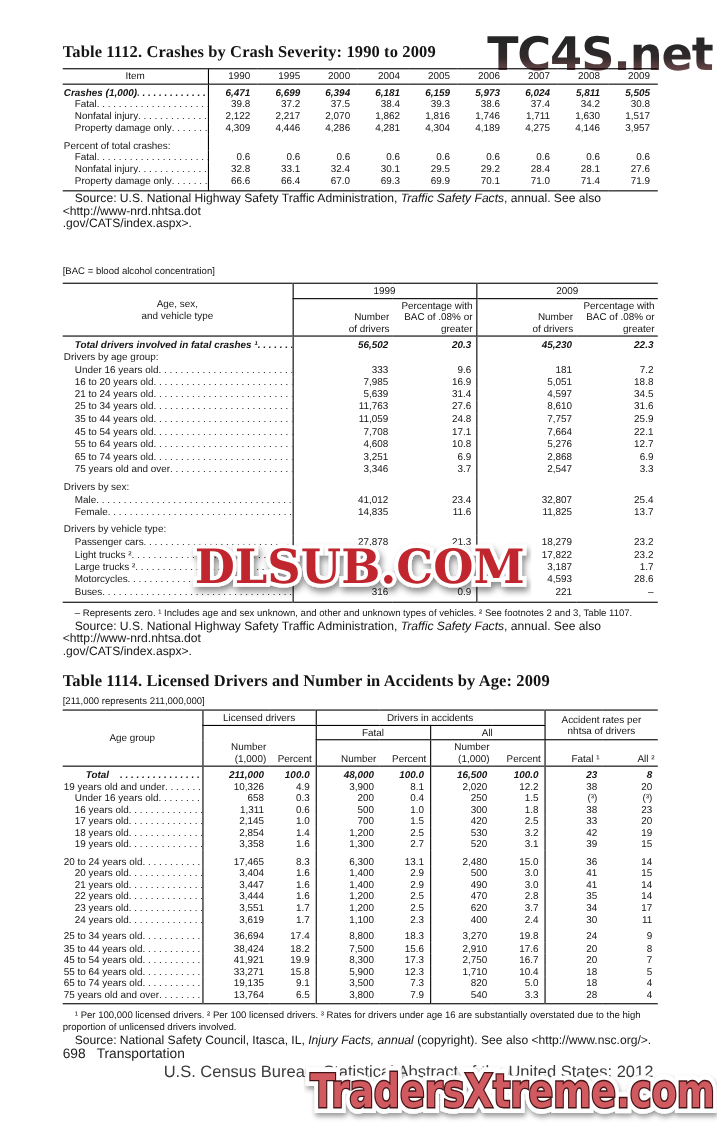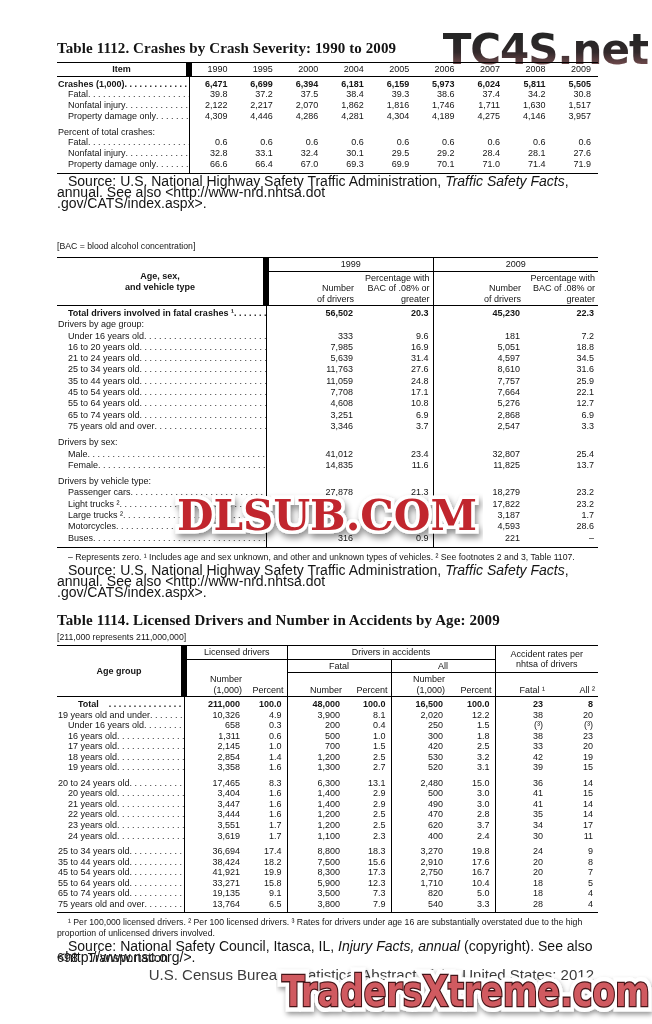--- a/index.html
+++ b/index.html
@@ -3,38 +3,38 @@
 <meta charset="utf-8">
 <style>
   html,body{margin:0;padding:0;background:#e8e8e8;}
   .page{position:relative;width:652px;height:1024px;background:#ffffff;overflow:hidden;
         font-family:"Liberation Sans",sans-serif;color:#141414;margin:0 auto;}
   .block{position:absolute;left:57px;width:541px;}
   h2.tbl-title{font-family:"Liberation Serif",serif;font-weight:bold;font-size:15px;
         line-height:17px;margin:0;letter-spacing:.1px;}
   p.note{font-size:8.7px;line-height:11px;margin:3px 0 0 0;}
   p.foot{font-size:8.7px;line-height:11px;margin:4px 0 0 0;text-indent:11px;}
-  p.src{font-size:14px;line-height:11px;margin:2px 0 0 0;text-indent:11px;}
+  p.src{font-size:11px;line-height:11px;margin:2px 0 0 0;text-indent:11px;}
   p.src .it, p.foot .it{font-style:italic;}
 
   table.data{border-collapse:collapse;table-layout:fixed;width:541px;margin-top:5px;
         border-top:1.4px solid #000;border-bottom:1.4px solid #000;font-size:9px;}
   table.data thead{border-bottom:1.2px solid #000;}
   table.data th{font-weight:normal;padding:1px 2px;vertical-align:bottom;line-height:10.5px;}
   table.data th.ctr{text-align:center;vertical-align:middle;}
   table.data th.rt{text-align:right;padding-right:3px;}
   table.data th.bb{border-bottom:1px solid #000;}
-  table.data th.stubh{border-right:6px solid #000000;font-weight:bold;}
+  table.data th.stubh{border-right:1px solid #000000;}
   table.data td{padding:0;line-height:11.3px;vertical-align:bottom;}
   #t1112 table.data td{line-height:10.8px;}
   #t1114 table.data td{line-height:10.55px;}
   td.val{text-align:right;white-space:nowrap;}
   td.bl, th.bl{border-left:1px solid #000;}
   tr.gap > td{padding-top:5px;}
-  tbody tr:first-child > td{padding-top:2px;}
+  tbody tr:first-child > td{padding-top:2px;font-style:italic;}
   tbody tr:last-child > td{padding-bottom:3px;}
   .b{font-weight:bold;}
   .cellflex{display:flex;align-items:baseline;overflow:hidden;}
   .lbl{white-space:nowrap;}
   .leaders{flex:1;overflow:hidden;white-space:nowrap;color:#141414;}
   .leaders::after{content:" . . . . . . . . . . . . . . . . . . . . . . . . . . . . . . . . . . . . . . . . . . . . . . . .";}
   .ind0 .cellflex{padding-left:1px;}
   .ind1 .cellflex{padding-left:11px;}
   .ind2 .cellflex{padding-left:21px;gap:10px;}
   #t1112 td.val{padding-right:7px;}

